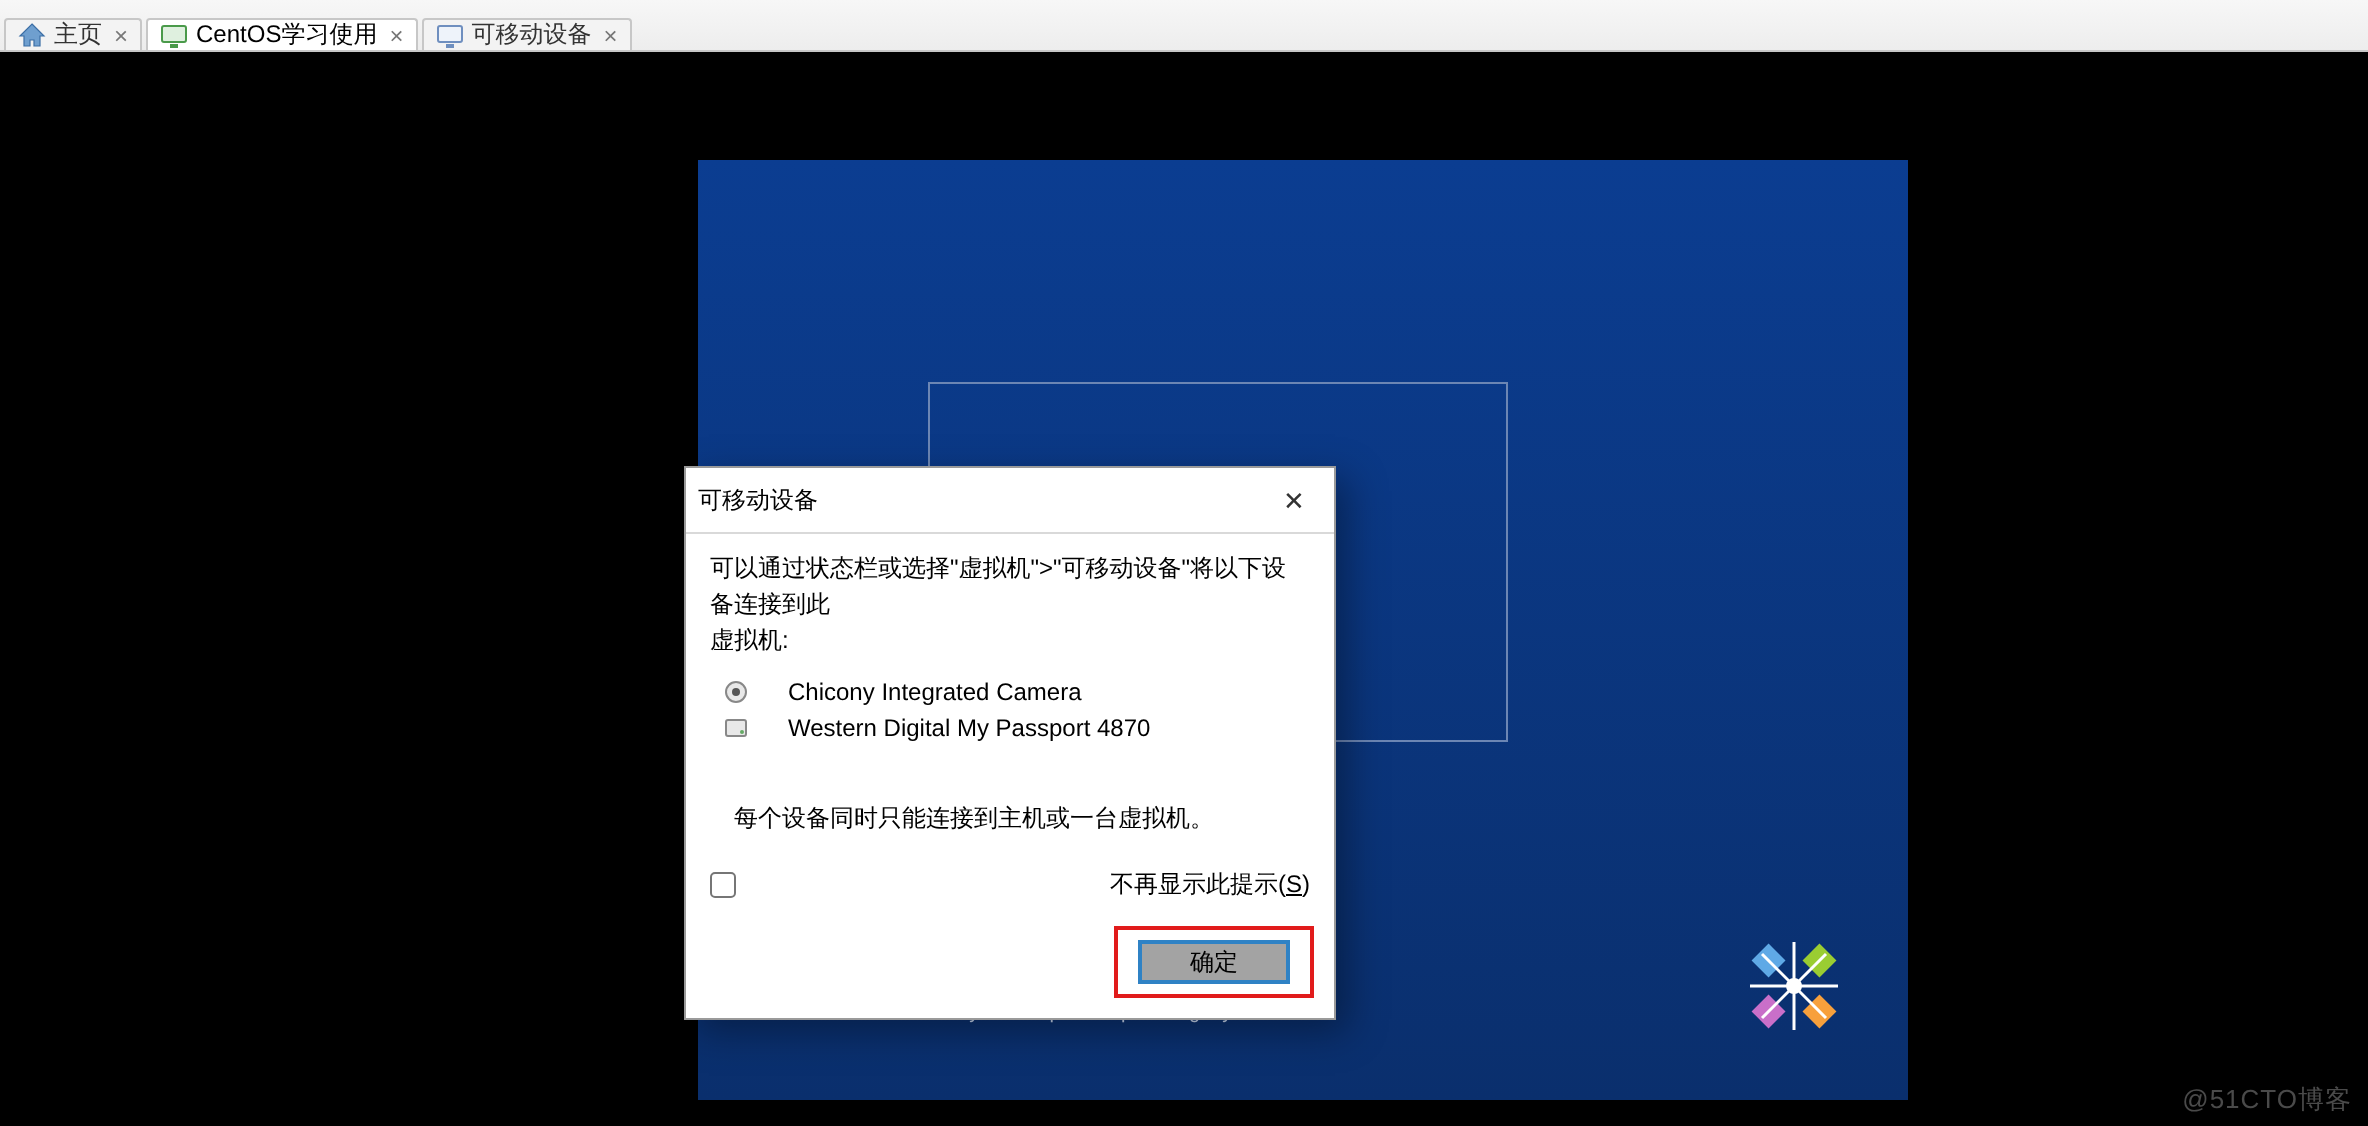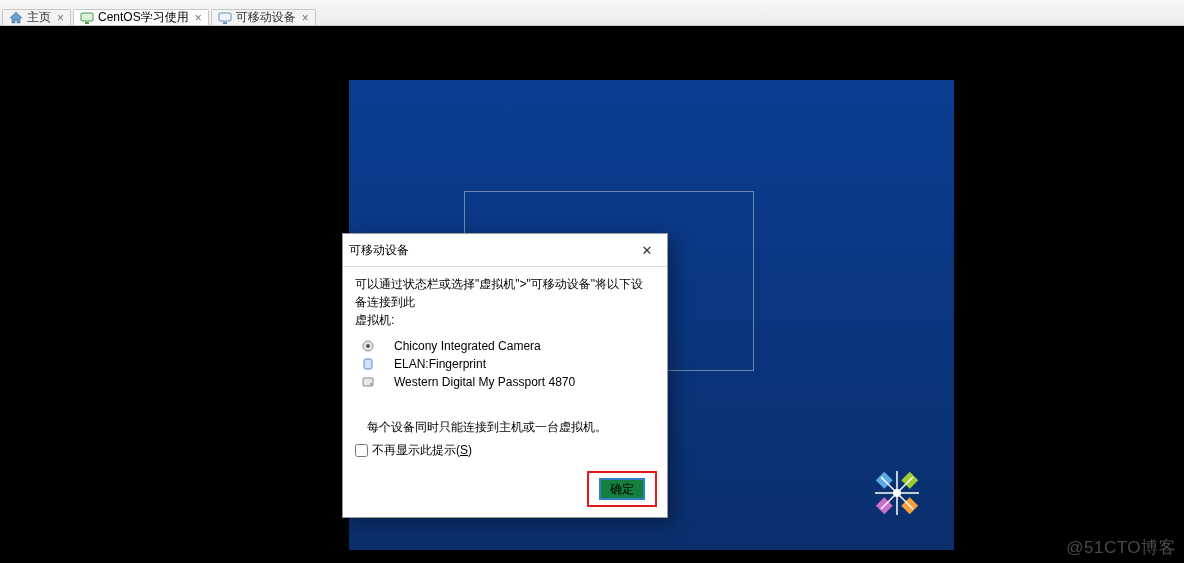--- a/index.html
+++ b/index.html
@@ -157,49 +157,50 @@
   }
   .device-item .dicon {
     width: 14px; height: 14px;
     display: inline-flex; align-items: center; justify-content: center;
   }
   .dialog-footmsg { margin-top: 30px; margin-left: 12px; }
   .dialog-check {
     display: flex;
     align-items: center;
     gap: 4px;
-    margin-top: 6px;
+    margin-top: 16px;
+    justify-content: space-between;
   }
   .dialog-check input { width: 13px; height: 13px; margin:0; }
   .dialog-buttons {
     display: flex;
     justify-content: flex-end;
     padding: 6px 10px 10px 10px;
   }
   .ok-area {
     border: 2px solid #e11b1b;
     padding: 5px 10px;
   }
   .ok-btn {
-    width: 46px;
+    width: 76px;
     height: 22px;
     border: 2px solid #2f82c5;
-    background: #15803d;
+    background: #a3a3a3;
     font-size: 12px;
     cursor: pointer;
     padding: 0;
   }
 
   
   .watermark {
     position: absolute;
     right: 8px;
     bottom: 4px;
     color: #4a4a4a;
-    font-size: 17px;
+    font-size: 13px;
     letter-spacing: 0.5px;
   }
 
   svg { display:block; }
 </style>
 </head>
 <body>
 
 <div class="tabbar">
   <div class="tab">
@@ -285,28 +286,20 @@
             <svg width="14" height="14" viewBox="0 0 14 14">
                 <circle cx="7" cy="7" r="5" fill="#e8e8e8" stroke="#888"></circle>
                 <circle cx="7" cy="7" r="2" fill="#555"></circle>
               </svg>
           </span>
           <span>Chicony Integrated Camera</span>
         </div>
         <div class="device-item">
           <span class="dicon">
             <svg width="14" height="14" viewBox="0 0 14 14">
-                <rect x="3" y="2" width="8" height="10" rx="2" fill="#cfe3f7" stroke="#5a8dc7"></rect>
-              </svg>
-          </span>
-          <span>ELAN:Fingerprint</span>
-        </div>
-        <div class="device-item">
-          <span class="dicon">
-            <svg width="14" height="14" viewBox="0 0 14 14">
                 <rect x="2" y="3" width="10" height="8" rx="1" fill="#e8e8e8" stroke="#888"></rect>
                 <circle cx="10" cy="9" r="1" fill="#6a6"></circle>
               </svg>
           </span>
           <span>Western Digital My Passport 4870</span>
         </div>
       </div>
       <div class="dialog-footmsg">每个设备同时只能连接到主机或一台虚拟机。</div>
       <label class="dialog-check">
         <input type="checkbox" style="">

